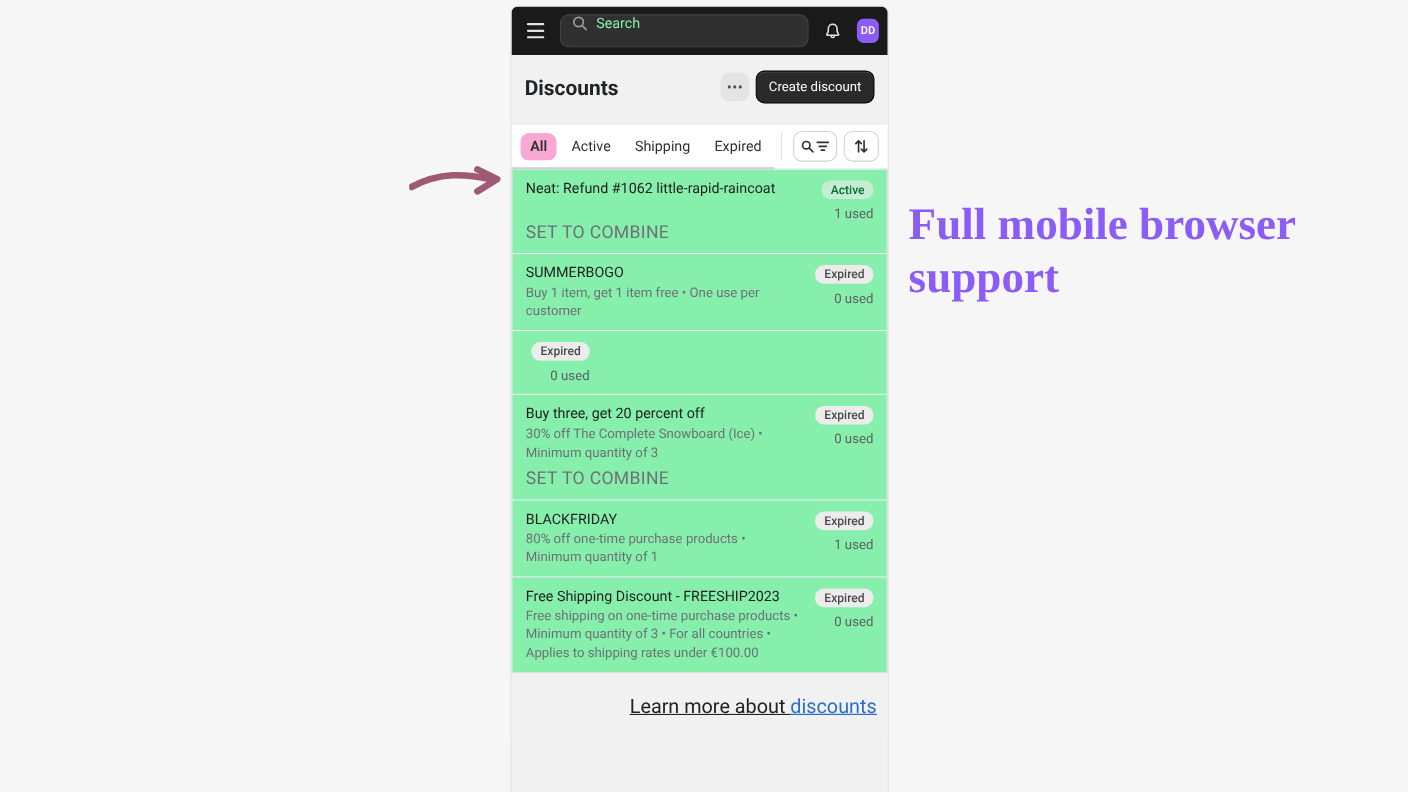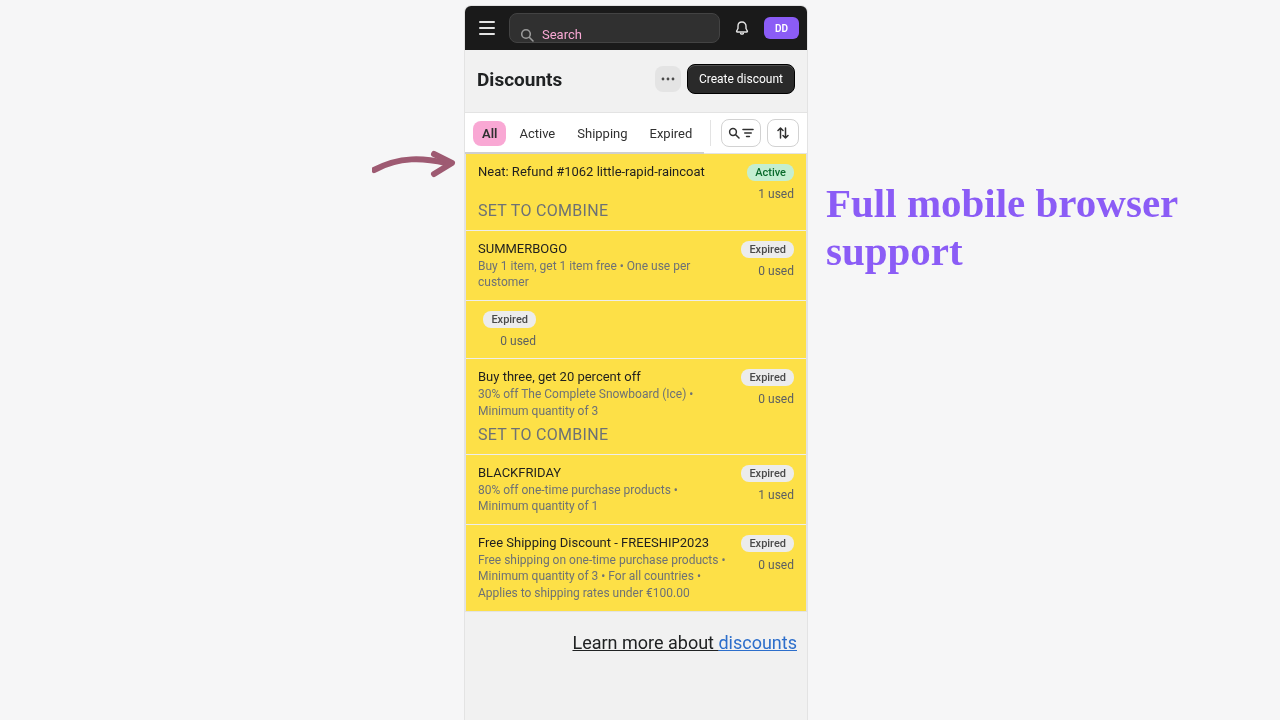--- a/index.html
+++ b/index.html
@@ -29,28 +29,28 @@
     display: flex; align-items: center; justify-content: center;
     border-radius: 6px;
     color: #e3e3e3;
   }
   .search {
     flex: 1;
     height: 30px;
     background: #303030;
     border: 1px solid #434343;
     border-radius: 8px;
-    display: flex; align-items: flex-end;
+    display: flex; align-items: flex-start;
     padding: 0 10px;
     gap: 8px;
-    color: #f9a8d4;
+    color: #86efac;
     font-size: 13px;
   }
   .avatar {
-    width: 35px; height: 22px;
+    width: 20px; height: 22px;
     background: #8b5cf6;
     color: #fff;
     border-radius: 6px;
     display: flex; align-items: center; justify-content: center;
     font-size: 10px; font-weight: 600;
   }
 
   
   .page-header {
     display: flex; align-items: center;
@@ -108,21 +108,21 @@
     color: #303030;
     gap: 2px;
     padding: 0 6px;
   }
   .underline-hint {
     position: absolute; left: 0; bottom: -1px; height: 2px; width: 70%;
     background: #cfcfcf;
   }
 
   
-  .list { background: #fde047; border: 1px solid #e3e3e3; border-top: none; }
+  .list { background: #86efac; border: 1px solid #e3e3e3; border-top: none; }
   .row {
     padding: 10px 12px 10px;
     border-top: 1px solid #ededed;
     display: flex; gap: 10px;
   }
   .row:first-child { border-top: none; }
   .row-main { flex: 1; min-width: 0; }
   .row-title { font-size: 13px; font-weight: 400; color: #1f1f1f; margin-bottom: 2px; }
   .row-sub { font-size: 12px; color: #6d7175; line-height: 1.35; }
   .row-side { display: flex; flex-direction: column; align-items: flex-end; gap: 6px; min-width: 58px; }

